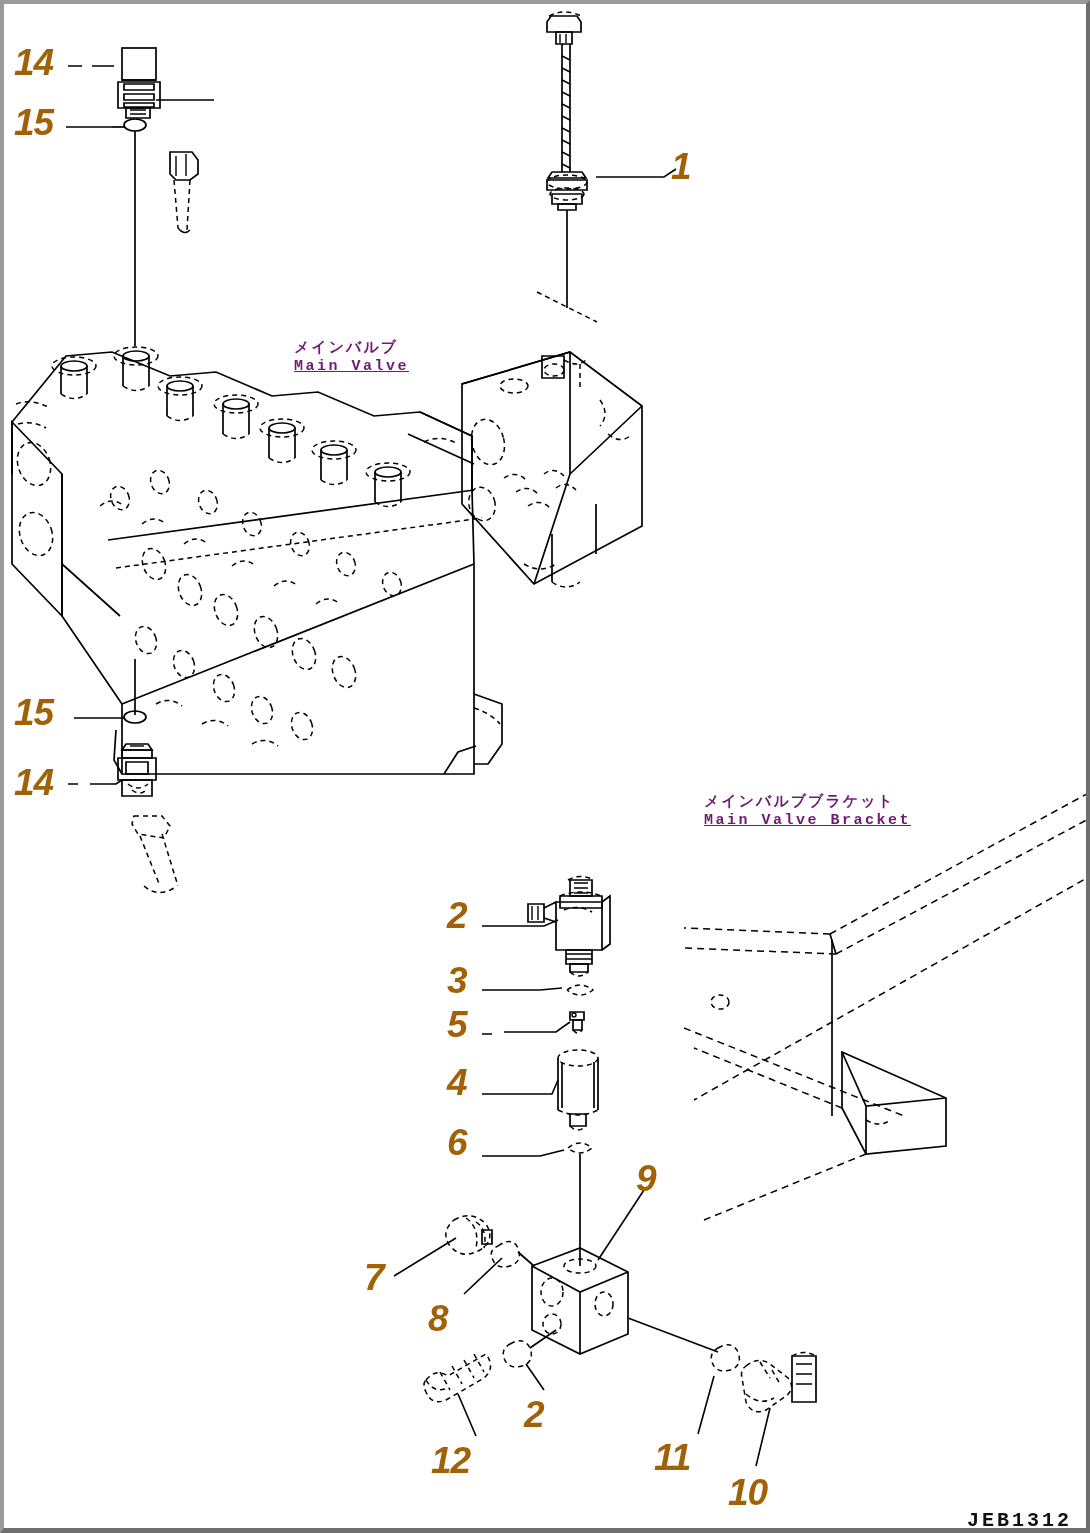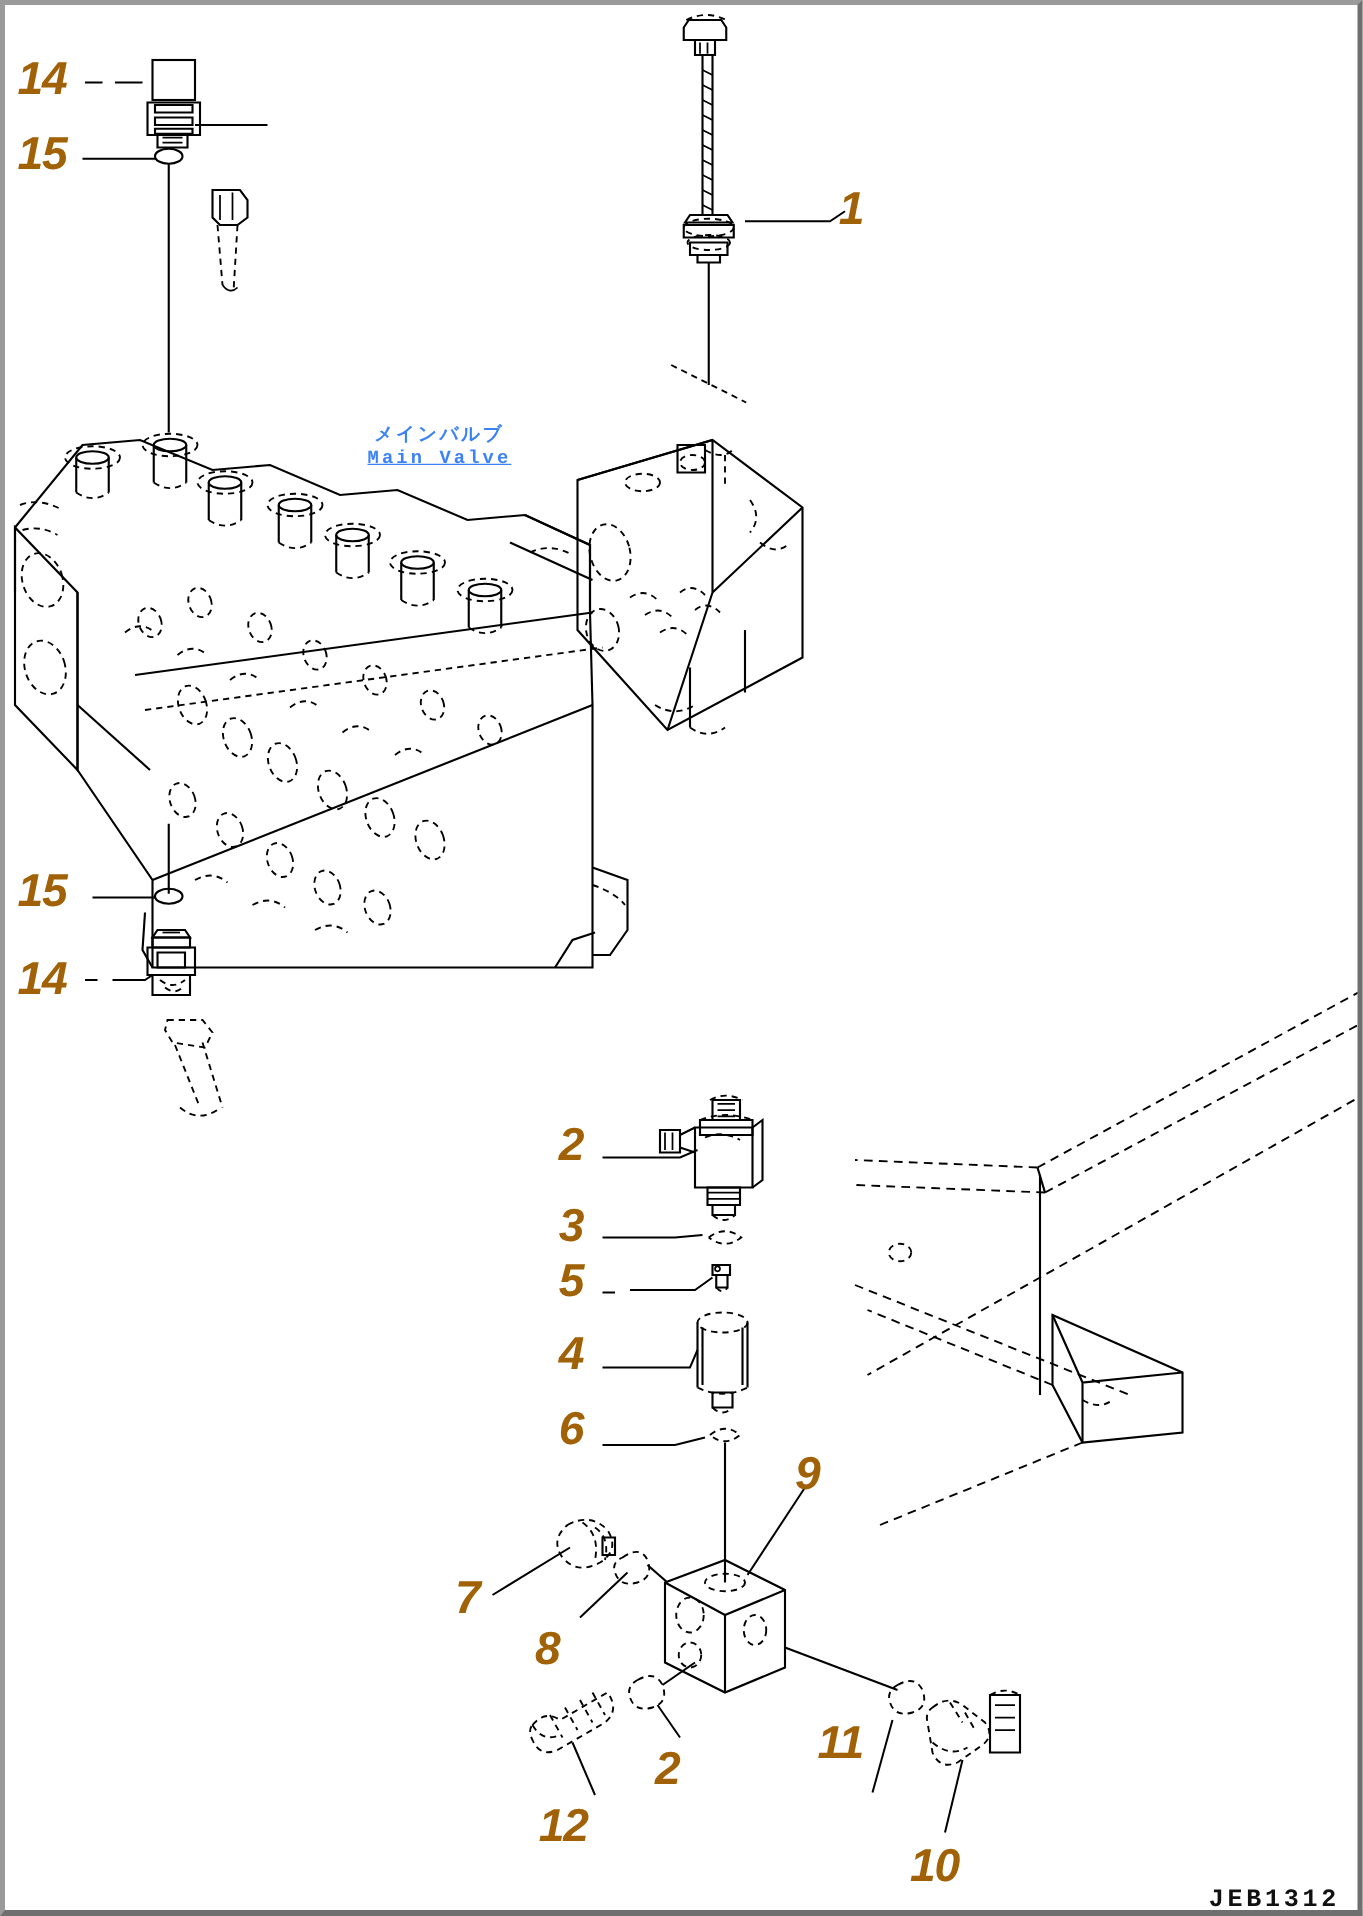--- a/index.html
+++ b/index.html
@@ -23,27 +23,27 @@
     font-weight:bold;
     font-size:37px;
     line-height:37px;
     letter-spacing:-1px;
     font-style:italic;
     white-space:nowrap;
     user-select:none;
   }
   .grouplabel{
     position:absolute;
-    color:#3b82f6;
+    color:#701a75;
     font-family:"Liberation Mono",monospace;
     font-size:15px;
     line-height:19px;
     letter-spacing:2.5px;
     white-space:nowrap;
-    text-align:center;
+    text-align:left;
     font-weight:bold;
   }
   .grouplabel .jp{font-family:"DejaVu Sans",sans-serif;font-size:15px;letter-spacing:2px;display:block;}
   .grouplabel .en{display:block;text-decoration:underline;}
   #drawing-no{
     position:absolute;
     right:14px;bottom:-4px;
     font-family:"Liberation Mono",monospace;
     font-size:20px;
     font-weight:bold;
@@ -372,34 +372,38 @@
       <path class="dash2" d="M862 1116 q14 8 24 0"></path>
     </g>
 
   </svg>
 
   <div class="grouplabel" style="left:290px;top:334px;">
     <span class="jp">メインバルブ</span>
     <span class="en">Main Valve</span>
   </div>
 
+  <div class="grouplabel" style="left:700px;top:788px;">
+    <span class="jp">メインバルブブラケット</span>
+    <span class="en">Main Valve Bracket</span>
+  </div>
 
   <div class="callout" style="left:10px;top:40px;">14</div>
   <div class="callout" style="left:10px;top:100px;">15</div>
   <div class="callout" style="left:667px;top:144px;">1</div>
   <div class="callout" style="left:10px;top:690px;">15</div>
   <div class="callout" style="left:10px;top:760px;">14</div>
   <div class="callout" style="left:443px;top:893px;">2</div>
   <div class="callout" style="left:443px;top:958px;">3</div>
   <div class="callout" style="left:443px;top:1002px;">5</div>
   <div class="callout" style="left:443px;top:1060px;">4</div>
   <div class="callout" style="left:443px;top:1120px;">6</div>
   <div class="callout" style="left:632px;top:1156px;">9</div>
   <div class="callout" style="left:360px;top:1255px;">7</div>
   <div class="callout" style="left:424px;top:1296px;">8</div>
   <div class="callout" style="left:520px;top:1392px;">2</div>
   <div class="callout" style="left:427px;top:1438px;">12</div>
-  <div class="callout" style="left:650px;top:1371px;">11</div>
+  <div class="callout" style="left:650px;top:1435px;">11</div>
   <div class="callout" style="left:724px;top:1470px;">10</div>
 
   <div id="drawing-no">JEB1312</div>
 
 </div>
 
 </body></html>

